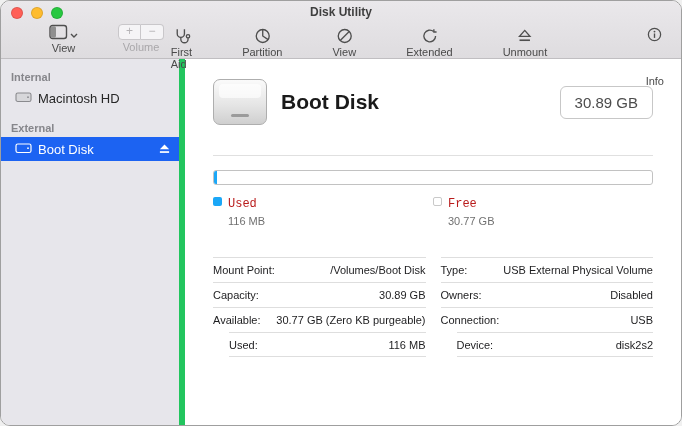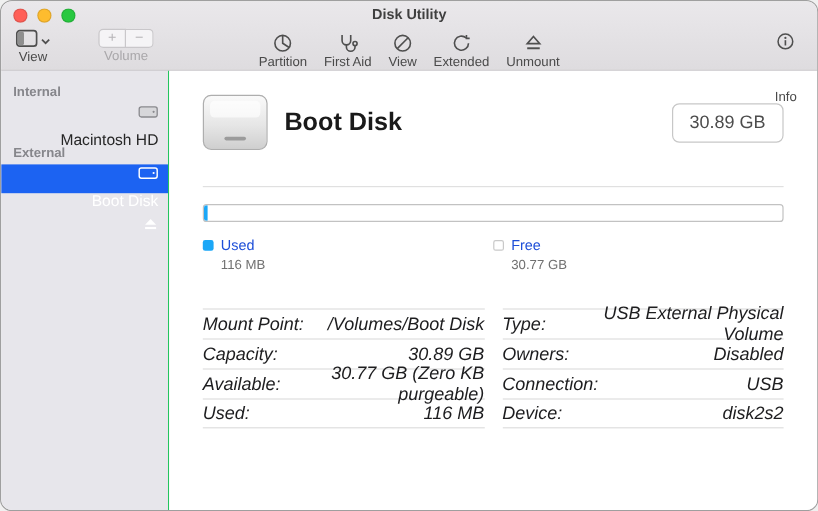--- a/index.html
+++ b/index.html
@@ -19,40 +19,40 @@
   .header{background:linear-gradient(180deg,#eae8eb 0%,#dedcdf 100%);border-bottom:1px solid #c0bec1;flex:0 0 auto;}
   .titlebar{height:22px;position:relative;}
   .traffic{position:absolute;left:10px;top:6px;display:flex;gap:8px;}
   .light{width:12px;height:12px;border-radius:50%;border:1px solid rgba(0,0,0,.12);}
   .light.red{background:var(--traffic-red);}
   .light.yellow{background:var(--traffic-yellow);}
   .light.green{background:var(--traffic-green);}
   .win-title{position:absolute;left:0;right:0;top:4px;text-align:center;font-size:12px;font-weight:600;color:#3f3f3f;}
 
   .toolbar{height:35px;position:relative;display:flex;align-items:flex-start;padding:0 10px;}
-  .tb-btn{display:flex;flex-direction:column;align-items:center;gap:1px;padding:0 7px;font-size:11px;color:#4a4a4a;cursor:default;}
+  .tb-btn{display:flex;flex-direction:column;align-items:center;gap:1px;padding:0 7px;font-size:11px;color:#4a4a4a;cursor:default;margin-left:36px;}
   .tb-icon{height:18px;display:flex;align-items:center;justify-content:center;}
   .tb-icon svg{display:block;}
   .view-group{padding-left:2px;}
   .view-iconrow{display:flex;align-items:flex-end;gap:2px;height:18px;}
   .vol-group{margin-left:26px;}
   .vol-btns{display:flex;height:16px;margin-top:1px;}
   .vol-btn{width:23px;height:16px;border:1px solid #c9c7ca;background:#f5f4f6;color:#b6b4b7;font-size:12px;line-height:13px;text-align:center;}
   .vol-btn.plus{border-radius:4px 0 0 4px;}
   .vol-btn.minus{border-radius:0 4px 4px 0;border-left:none;}
   .vol-label{color:#a9a7aa;font-size:11px;margin-top:0;}
   .center-group{position:absolute;left:50%;transform:translateX(-50%);top:2px;display:flex;}
   .info-group{margin-left:auto;padding-top:2px;gap:32px;}
   .tb-col{padding-top:2px;}
 
   
   .content{flex:1;display:flex;min-height:0;}
-  .sidebar{width:140px;background:#e7e6eb;border-right:1px solid #22c55e;padding-top:10px;flex:0 0 auto;}
+  .sidebar{width:184px;background:#e7e6eb;border-right:6px solid #22c55e;padding-top:10px;flex:0 0 auto;}
   .sb-header{font-size:11px;font-weight:700;color:#86868b;padding:2px 10px 3px;}
-  .sb-item{display:flex;align-items:flex-end;gap:6px;height:24px;padding:0 8px 0 14px;font-size:13px;color:#262626;flex-direction:column;}
+  .sb-item{display:flex;align-items:center;gap:6px;height:24px;padding:0 8px 0 14px;font-size:13px;color:#262626;}
   .sb-item.selected{background:var(--selection);color:#fff;}
   .sb-item .eject{margin-left:auto;display:flex;align-items:center;}
   .sb-section + .sb-section{margin-top:10px;}
 
   .main{flex:1;padding:20px 28px 0;min-width:0;background:#fff;}
   .main-header{display:flex;align-items:center;gap:14px;}
   .disk-icon{width:54px;height:46px;border-radius:7px;border:1px solid #aeaeae;background:linear-gradient(180deg,#fafafa 0%,#e6e6e6 55%,#cfcfcf 100%);position:relative;flex:0 0 auto;}
   .disk-icon::after{content:"";position:absolute;left:50%;transform:translateX(-50%);bottom:7px;width:18px;height:3px;border-radius:2px;background:#9b9b9b;}
   .disk-icon::before{content:"";position:absolute;left:5px;right:5px;top:4px;height:14px;border-radius:4px;background:rgba(255,255,255,.65);}
   .title-block{display:flex;flex-direction:column;gap:5px;min-width:0;}
@@ -61,30 +61,30 @@
   .hl{background:var(--highlight);color:#4b4b16;padding:2px 3px;}
   .size-box{margin-left:auto;border:1px solid #c7c7c7;border-radius:6px;padding:7px 14px;font-size:15px;color:#4c4c4c;flex:0 0 auto;}
 
   .divider{margin:30px 0 0;border:none;border-top:1px solid #e0e0e0;}
 
   .capacity-bar{margin-top:14px;height:15px;border:1px solid #c2c2c2;border-radius:3px;background:#fff;overflow:hidden;display:flex;}
   .cap-used{height:100%;background:var(--used);}
 
   .legend{display:flex;margin-top:12px;}
   .legend-col{flex:1;}
-  .legend-head{display:flex;align-items:center;gap:6px;font-size:12px;color:#1d4ed8;}
+  .legend-head{display:flex;align-items:flex-start;gap:6px;font-size:12px;color:#b91c1c;font-family:Liberation Mono, monospace;}
   .swatch{width:9px;height:9px;border-radius:2px;}
   .swatch.used{background:var(--used);}
   .swatch.free{background:#fff;border:1px solid #c9c9c9;}
   .legend-val{font-size:11px;color:#707070;margin:4px 0 0 15px;}
 
-  .details{display:flex;gap:15px;margin-top:30px;font-size:15px;color:#1d1d1f;font-style:italic;}
+  .details{display:flex;gap:15px;margin-top:30px;font-size:11px;color:#1d1d1f;}
   .dt-table{flex:1;}
   .dt-row{display:flex;justify-content:space-between;align-items:center;height:25px;border-top:1px solid #dedede;}
-  .dt-row:last-child{border-bottom:1px solid #dedede;}
+  .dt-row:last-child{border-bottom:1px solid #dedede;margin-left:16px;}
   .dt-label{color:#1d1d1f;}
   .dt-value{color:#1d1d1f;text-align:right;}
 </style>
 </head>
 <body>
 
 <div class="window">
 
   <div class="header">
     <div class="titlebar">
@@ -120,35 +120,35 @@
           <span class="vol-btn plus">+</span>
           <span class="vol-btn minus">−</span>
         </span>
         <span class="vol-label">Volume</span>
       </div>
 
       <div class="center-group">
         <div class="tb-btn tb-col">
           <span class="tb-icon">
             <svg width="18" height="18" viewBox="0 0 20 20" fill="none" stroke="#4f4f4f" stroke-width="1.5">
-                <circle cx="10" cy="10" r="7.2"></circle>
-                <path d="M10 2.8V10l6 4"></path>
-              </svg>
-          </span>
-          <span>Partition</span>
-        </div>
-        <div class="tb-btn tb-col">
-          <span class="tb-icon">
-            <svg width="18" height="18" viewBox="0 0 20 20" fill="none" stroke="#4f4f4f" stroke-width="1.5">
                 <path d="M5 2.5v5a4 4 0 0 0 8 0v-5"></path>
                 <path d="M9 11.3v2.2a4 4 0 0 0 4 4h0a4 4 0 0 0 4-4v-1"></path>
                 <circle cx="17" cy="10.3" r="1.9"></circle>
               </svg>
           </span>
           <span>First Aid</span>
+        </div>
+        <div class="tb-btn tb-col">
+          <span class="tb-icon">
+            <svg width="18" height="18" viewBox="0 0 20 20" fill="none" stroke="#4f4f4f" stroke-width="1.5">
+                <circle cx="10" cy="10" r="7.2"></circle>
+                <path d="M10 2.8V10l6 4"></path>
+              </svg>
+          </span>
+          <span>Partition</span>
         </div>
         <div class="tb-btn tb-col">
           <span class="tb-icon">
             <svg width="18" height="18" viewBox="0 0 20 20" fill="none" stroke="#4f4f4f" stroke-width="1.5">
                 <circle cx="10" cy="10" r="7.2"></circle>
                 <path d="M5 15L15 5"></path>
               </svg>
           </span>
           <span>View</span>
         </div>

